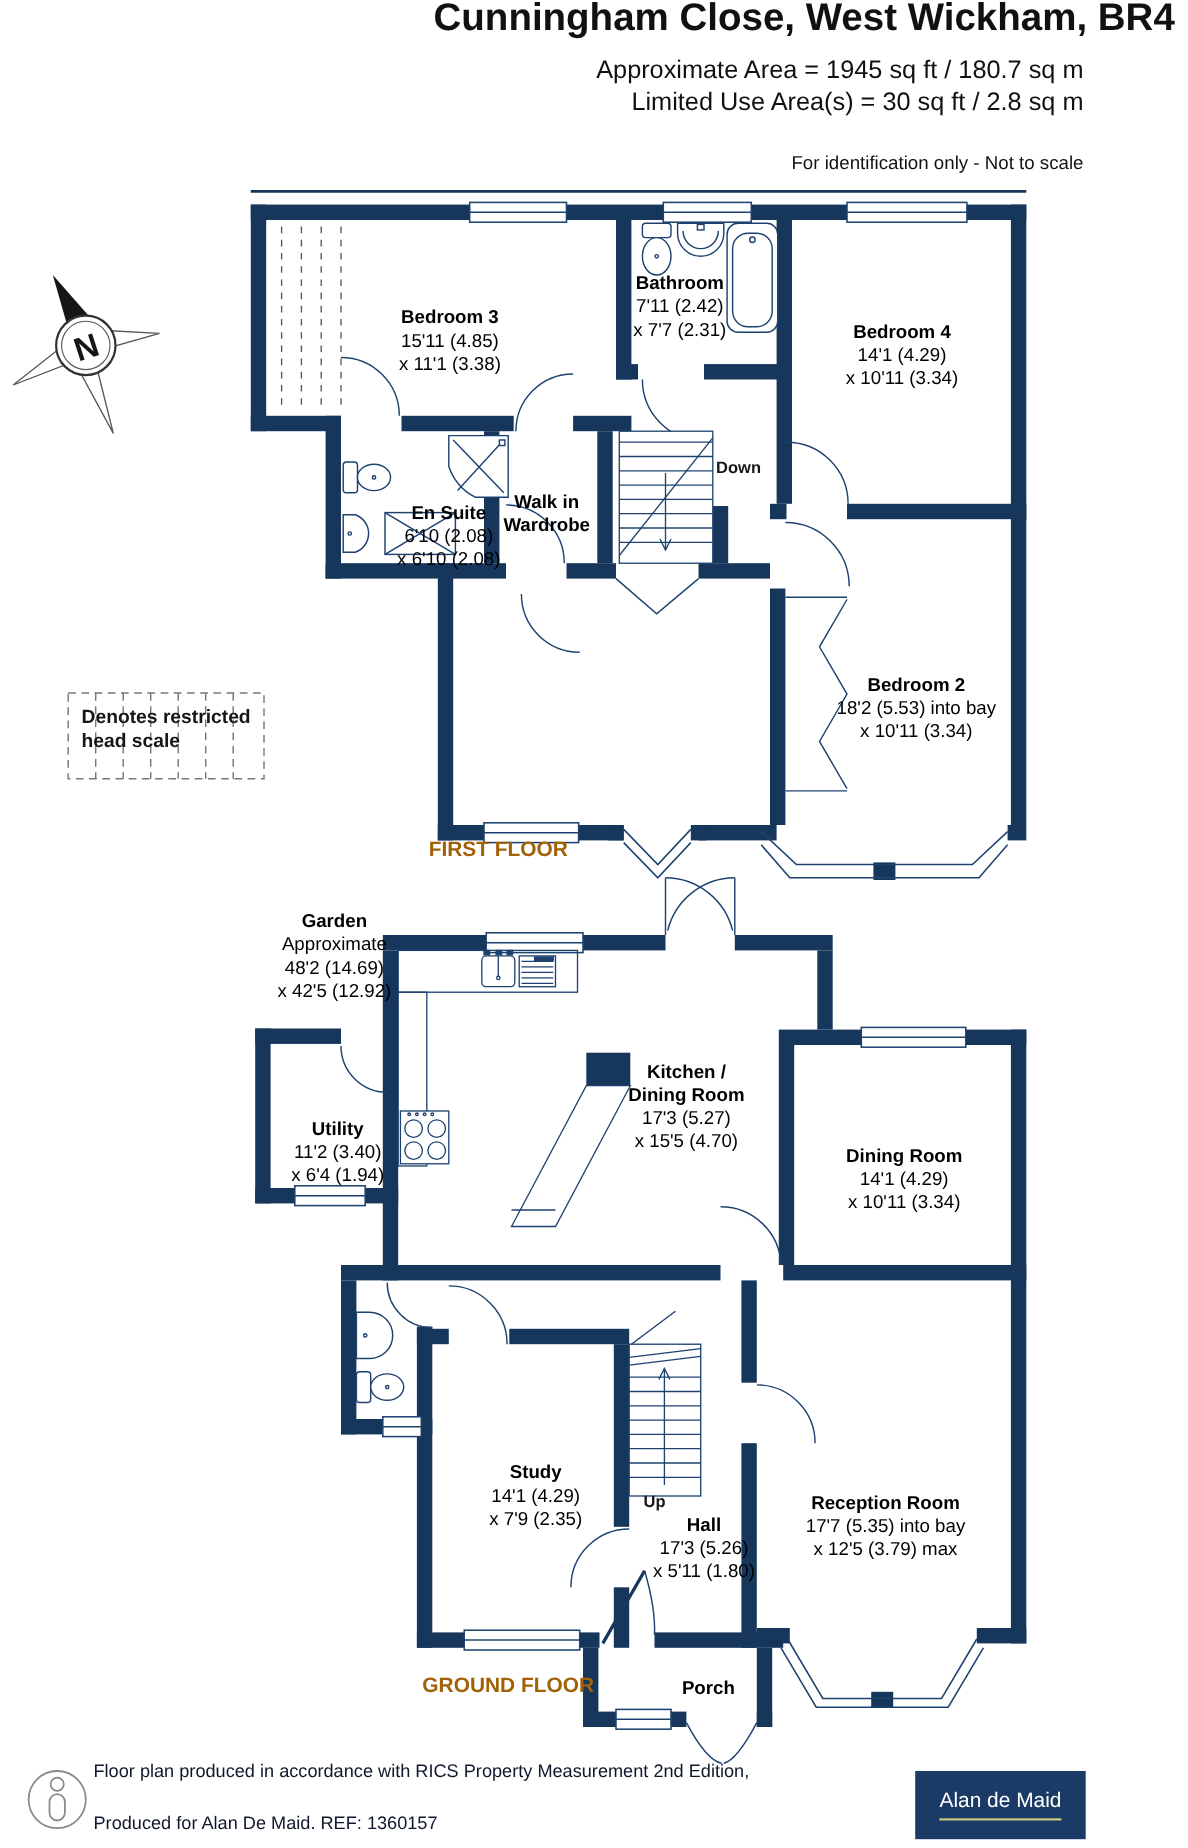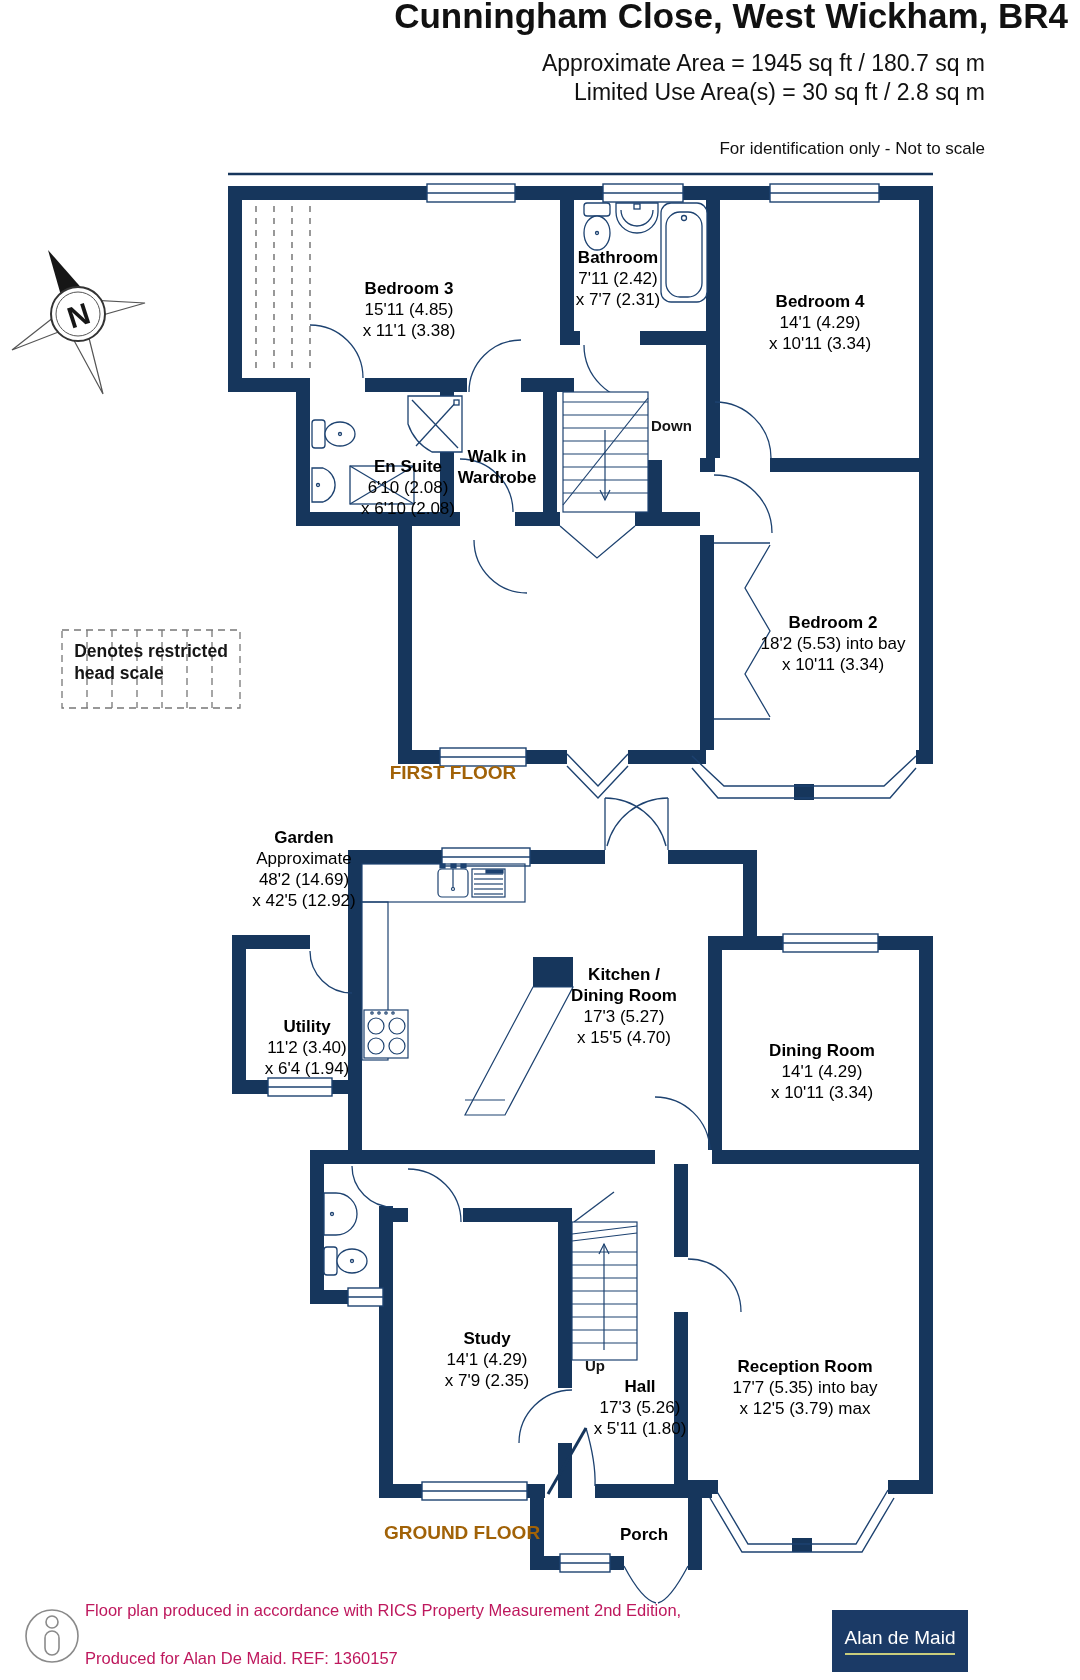--- a/index.html
+++ b/index.html
@@ -10,24 +10,24 @@
   .area-line{position:absolute;right:95px;font-size:23px;white-space:nowrap;}
   .note-line{position:absolute;right:95px;font-size:17px;white-space:nowrap;}
   .lbl{position:absolute;transform:translateX(-50%);text-align:center;line-height:21px;
        font-size:17px;color:#000000;white-space:nowrap;}
   .rn{font-weight:bold;}
   .floor-lbl{position:absolute;transform:translateX(-50%);font-weight:bold;font-size:19px;
        color:#a16207;white-space:nowrap;}
   .stair-lbl{position:absolute;font-weight:bold;font-size:15px;color:#161616;white-space:nowrap;}
   .legend-text{position:absolute;transform:translateX(-50%);text-align:left;font-weight:bold;
        font-size:17.5px;line-height:22px;color:#161616;}
-  .logo{position:absolute;left:832px;top:1610px;width:136px;height:62px;background:#1b3a66;
+  .logo{position:absolute;left:832px;top:1610px;width:155px;height:62px;background:#1b3a66;
         display:flex;align-items:center;justify-content:center;}
   .logo span{color:#fff;font-size:19px;padding-bottom:4px;border-bottom:2px solid #c9cc7c;white-space:nowrap;}
-  .footer-text{position:absolute;left:85px;font-size:16.5px;color:#be185d;white-space:nowrap;}
+  .footer-text{position:absolute;left:85px;font-size:16.5px;color:#0f172a;white-space:nowrap;}
 </style>
 </head>
 <body>
 
 <div class="page">
 
   <div class="title">Cunningham Close, West Wickham, BR4</div>
   <div class="area-line" style="top:50px">Approximate Area = 1945 sq ft / 180.7 sq m</div>
   <div class="area-line" style="top:79px">Limited Use Area(s) = 30 sq ft / 2.8 sq m</div>
   <div class="note-line" style="top:139px">For identification only - Not to scale</div>

